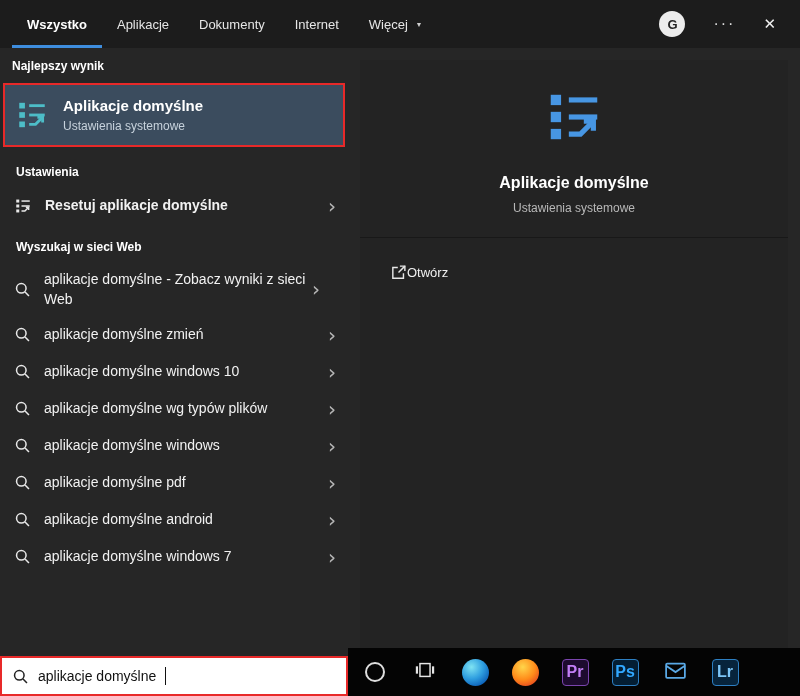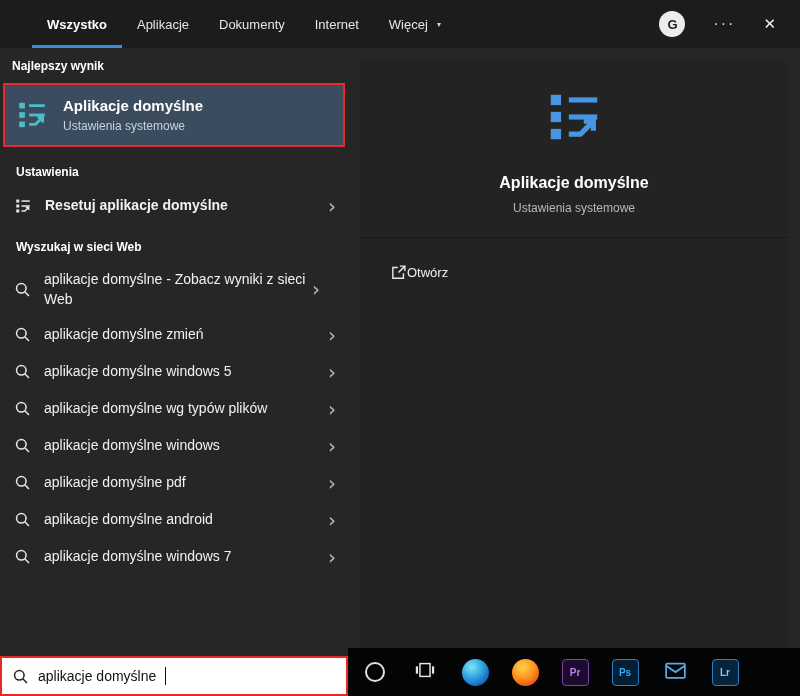--- a/index.html
+++ b/index.html
@@ -8,21 +8,21 @@
     position:relative; width:800px; height:696px; overflow:hidden;
     background:#262626; font-family:"Liberation Sans", sans-serif;
     -webkit-font-smoothing:antialiased;
   }
 
   
   .topbar {
     position:absolute; top:0; left:0; right:0; height:48px;
     background:#1c1c1c; display:flex; align-items:stretch;
   }
-  .tabs { display:flex; padding-left:12px;margin-left:20px; }
+  .tabs { display:flex; padding-left:12px; }
   .tab {
     display:flex; align-items:center; padding:0 15px; font-size:13px;
     color:#e6e6e6; cursor:default; border-bottom:3px solid transparent;
     border-top:3px solid transparent;
   }
   .tab.active { color:#fff; font-weight:700; border-bottom-color:#3e8ddd; }
   .tab .caret { font-size:10px; margin-left:6px; color:#cfcfcf; }
   .top-right { margin-left:auto; display:flex; align-items:center; gap:28px; padding-right:24px; }
   .avatar {
     width:26px; height:26px; border-radius:50%; background:#ececec; color:#222;
@@ -70,21 +70,21 @@
     position:absolute; left:348px; right:0; bottom:0; height:48px; background:#040404;
     display:flex; align-items:center; padding-left:2px;
   }
   .tb-cell { width:50px; height:100%; display:flex; align-items:center; justify-content:center; }
   .cortana-ring { width:20px; height:20px; border:2px solid #dedede; border-radius:50%; }
   .orb { width:27px; height:27px; border-radius:50%; }
   .orb.edge { background:radial-gradient(circle at 35% 30%, #7fe3f2 0%, #2f9fe0 45%, #0b5fb8 80%, #084a92 100%); }
   .orb.firefox { background:radial-gradient(circle at 40% 30%, #ffd54a 0%, #ff8c1a 50%, #e5451f 85%); }
   .adobe-sq {
     width:27px; height:27px; border-radius:4px; display:flex; align-items:center; justify-content:center;
-    font-size:10px; font-weight:700;
+    font-size:16px; font-weight:700;
   }
   .adobe-sq.pr { background:#1d0b2e; color:#c27ef5; border:1px solid #7a44ad; }
   .adobe-sq.ps { background:#041e33; color:#31a8ff; border:1px solid #2d7fc2; }
   .adobe-sq.lr { background:#07243c; color:#7cc5f7; border:1px solid #2d7fc2; }
 </style>
 </head>
 <body>
 
 <div class="app">
 
@@ -178,21 +178,21 @@
       <span class="chevron">›</span>
     </div>
 
     <div class="row">
       <span class="icon">
         <svg width="17" height="17" viewBox="0 0 20 20" fill="none" stroke="#e8e8e8" stroke-width="1.8">
           <circle cx="8.6" cy="8.6" r="5.6"></circle>
             <line x1="13" y1="13" x2="17.6" y2="17.6"></line>
         </svg>
       </span>
-      <span class="txt">aplikacje domyślne windows 5</span>
+      <span class="txt">aplikacje domyślne windows 10</span>
       <span class="chevron">›</span>
     </div>
 
     <div class="row">
       <span class="icon">
         <svg width="17" height="17" viewBox="0 0 20 20" fill="none" stroke="#e8e8e8" stroke-width="1.8">
           <circle cx="8.6" cy="8.6" r="5.6"></circle>
             <line x1="13" y1="13" x2="17.6" y2="17.6"></line>
         </svg>
       </span>

